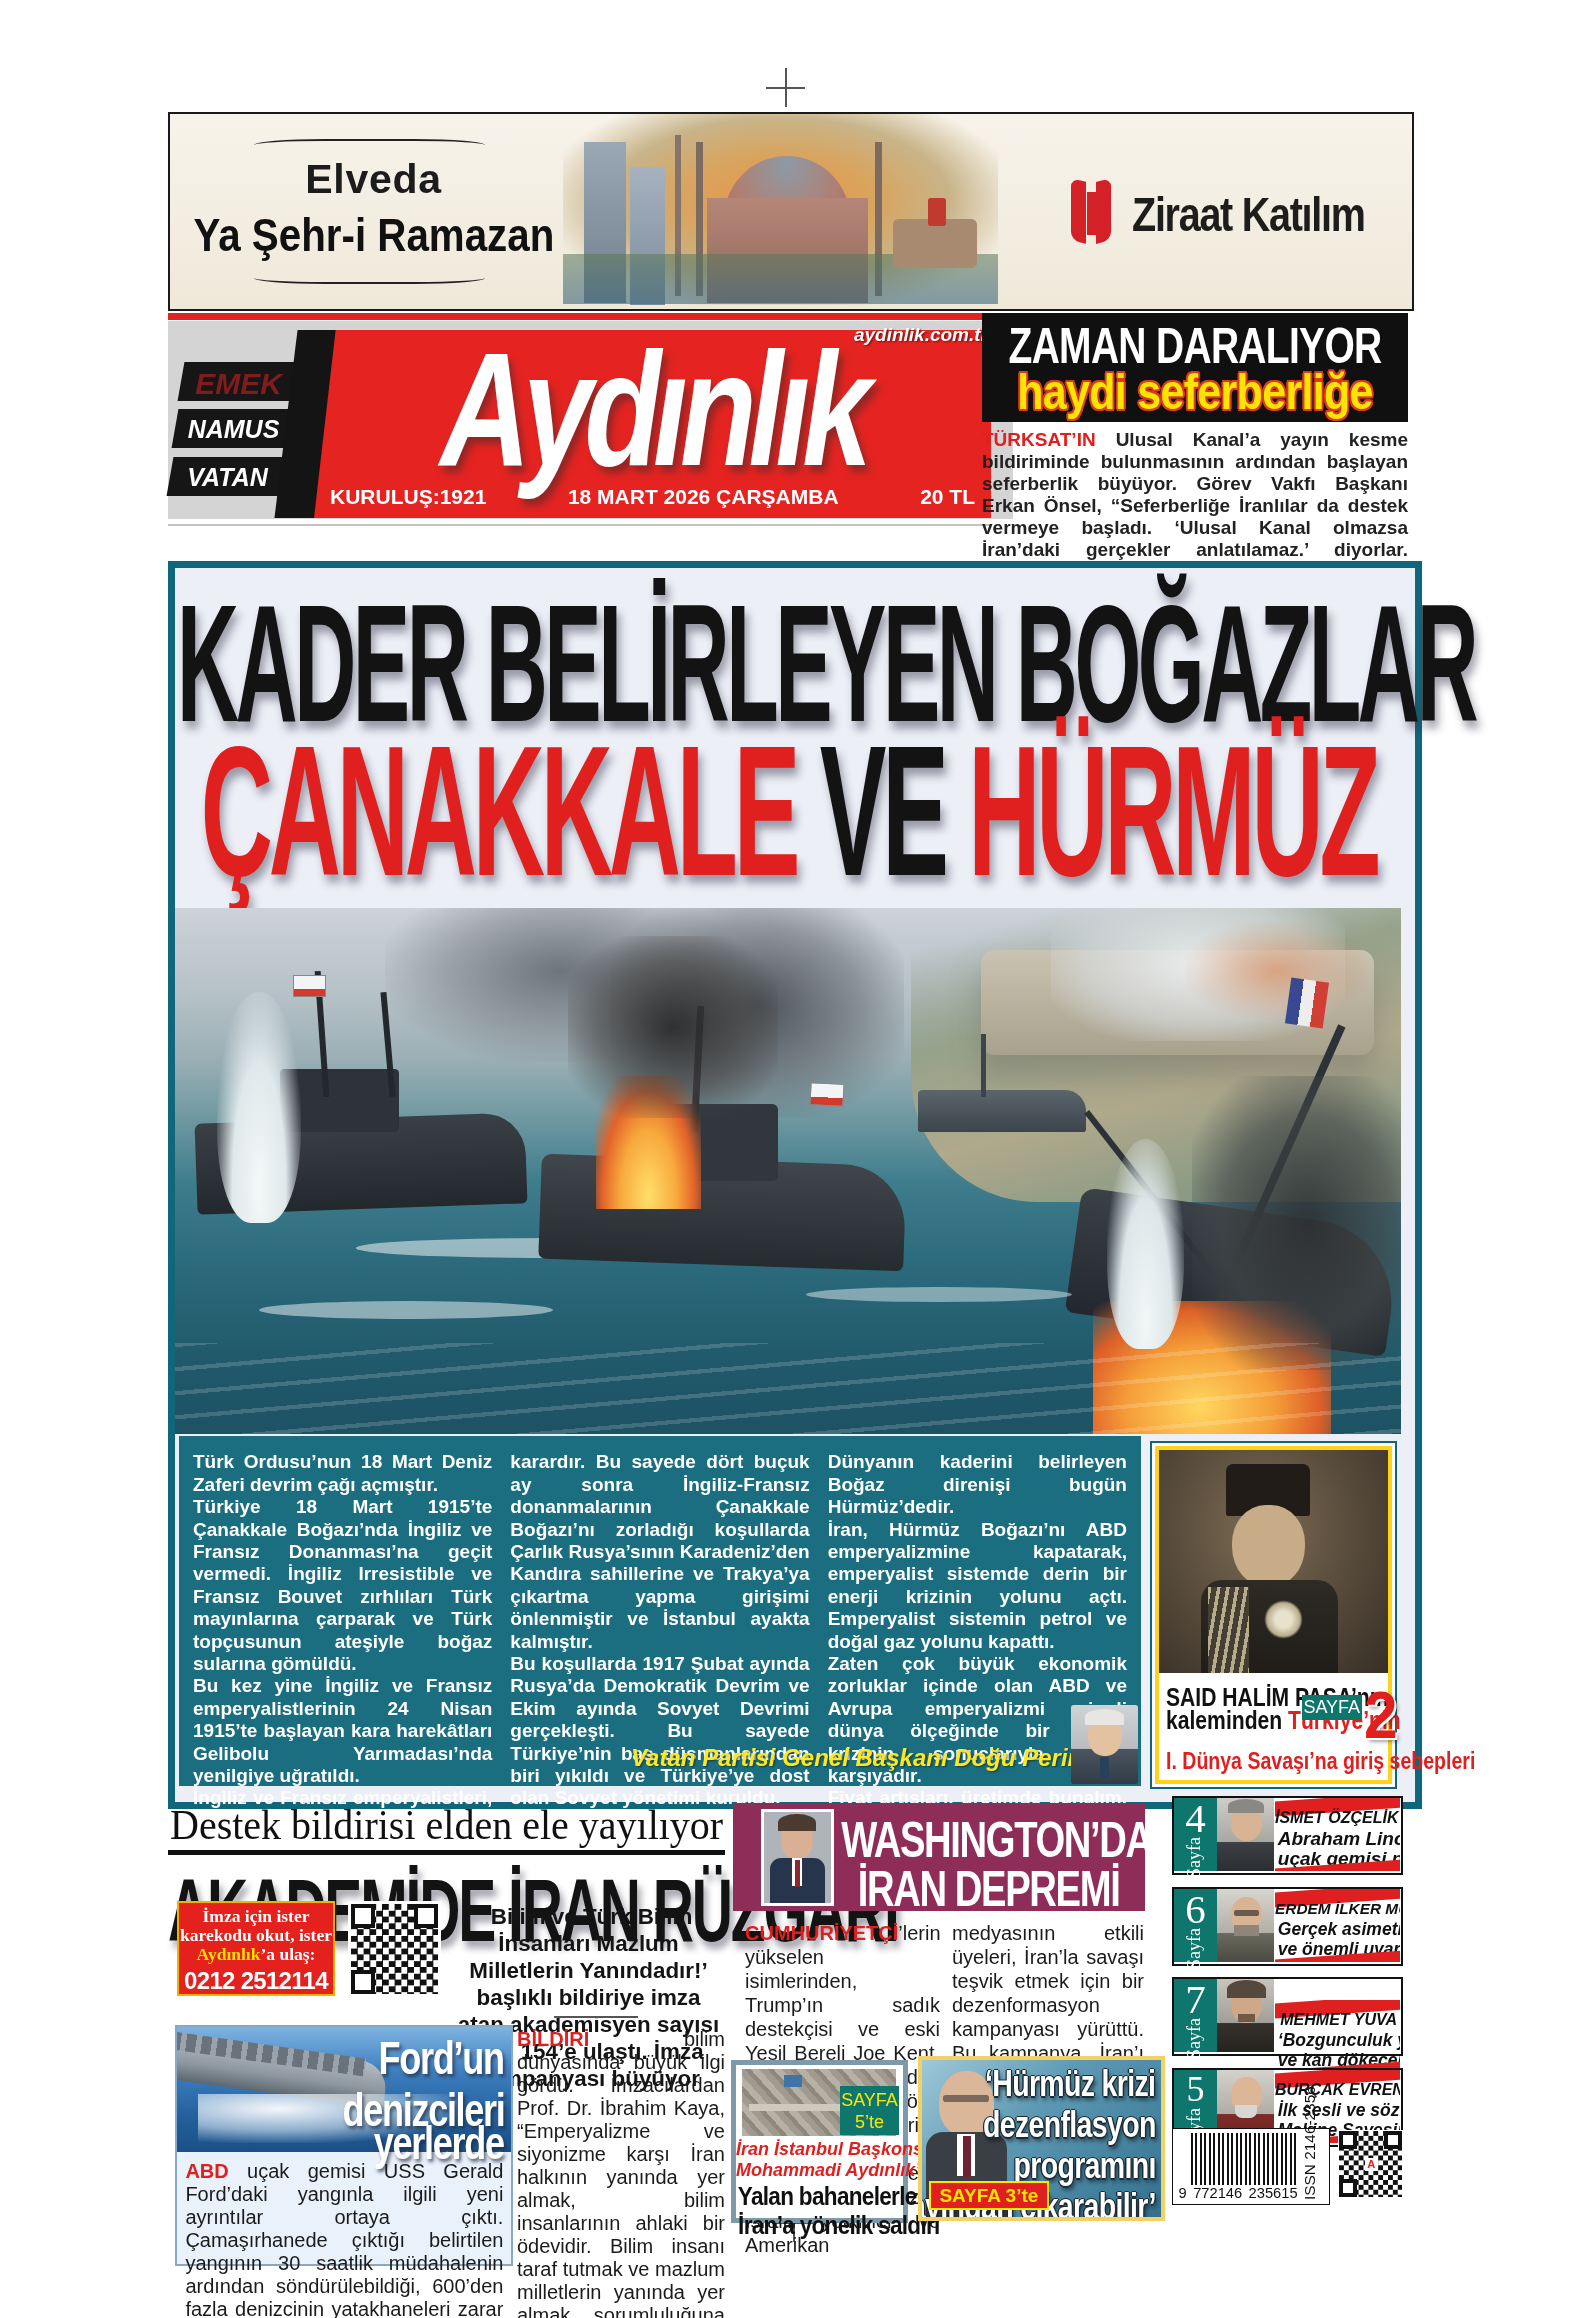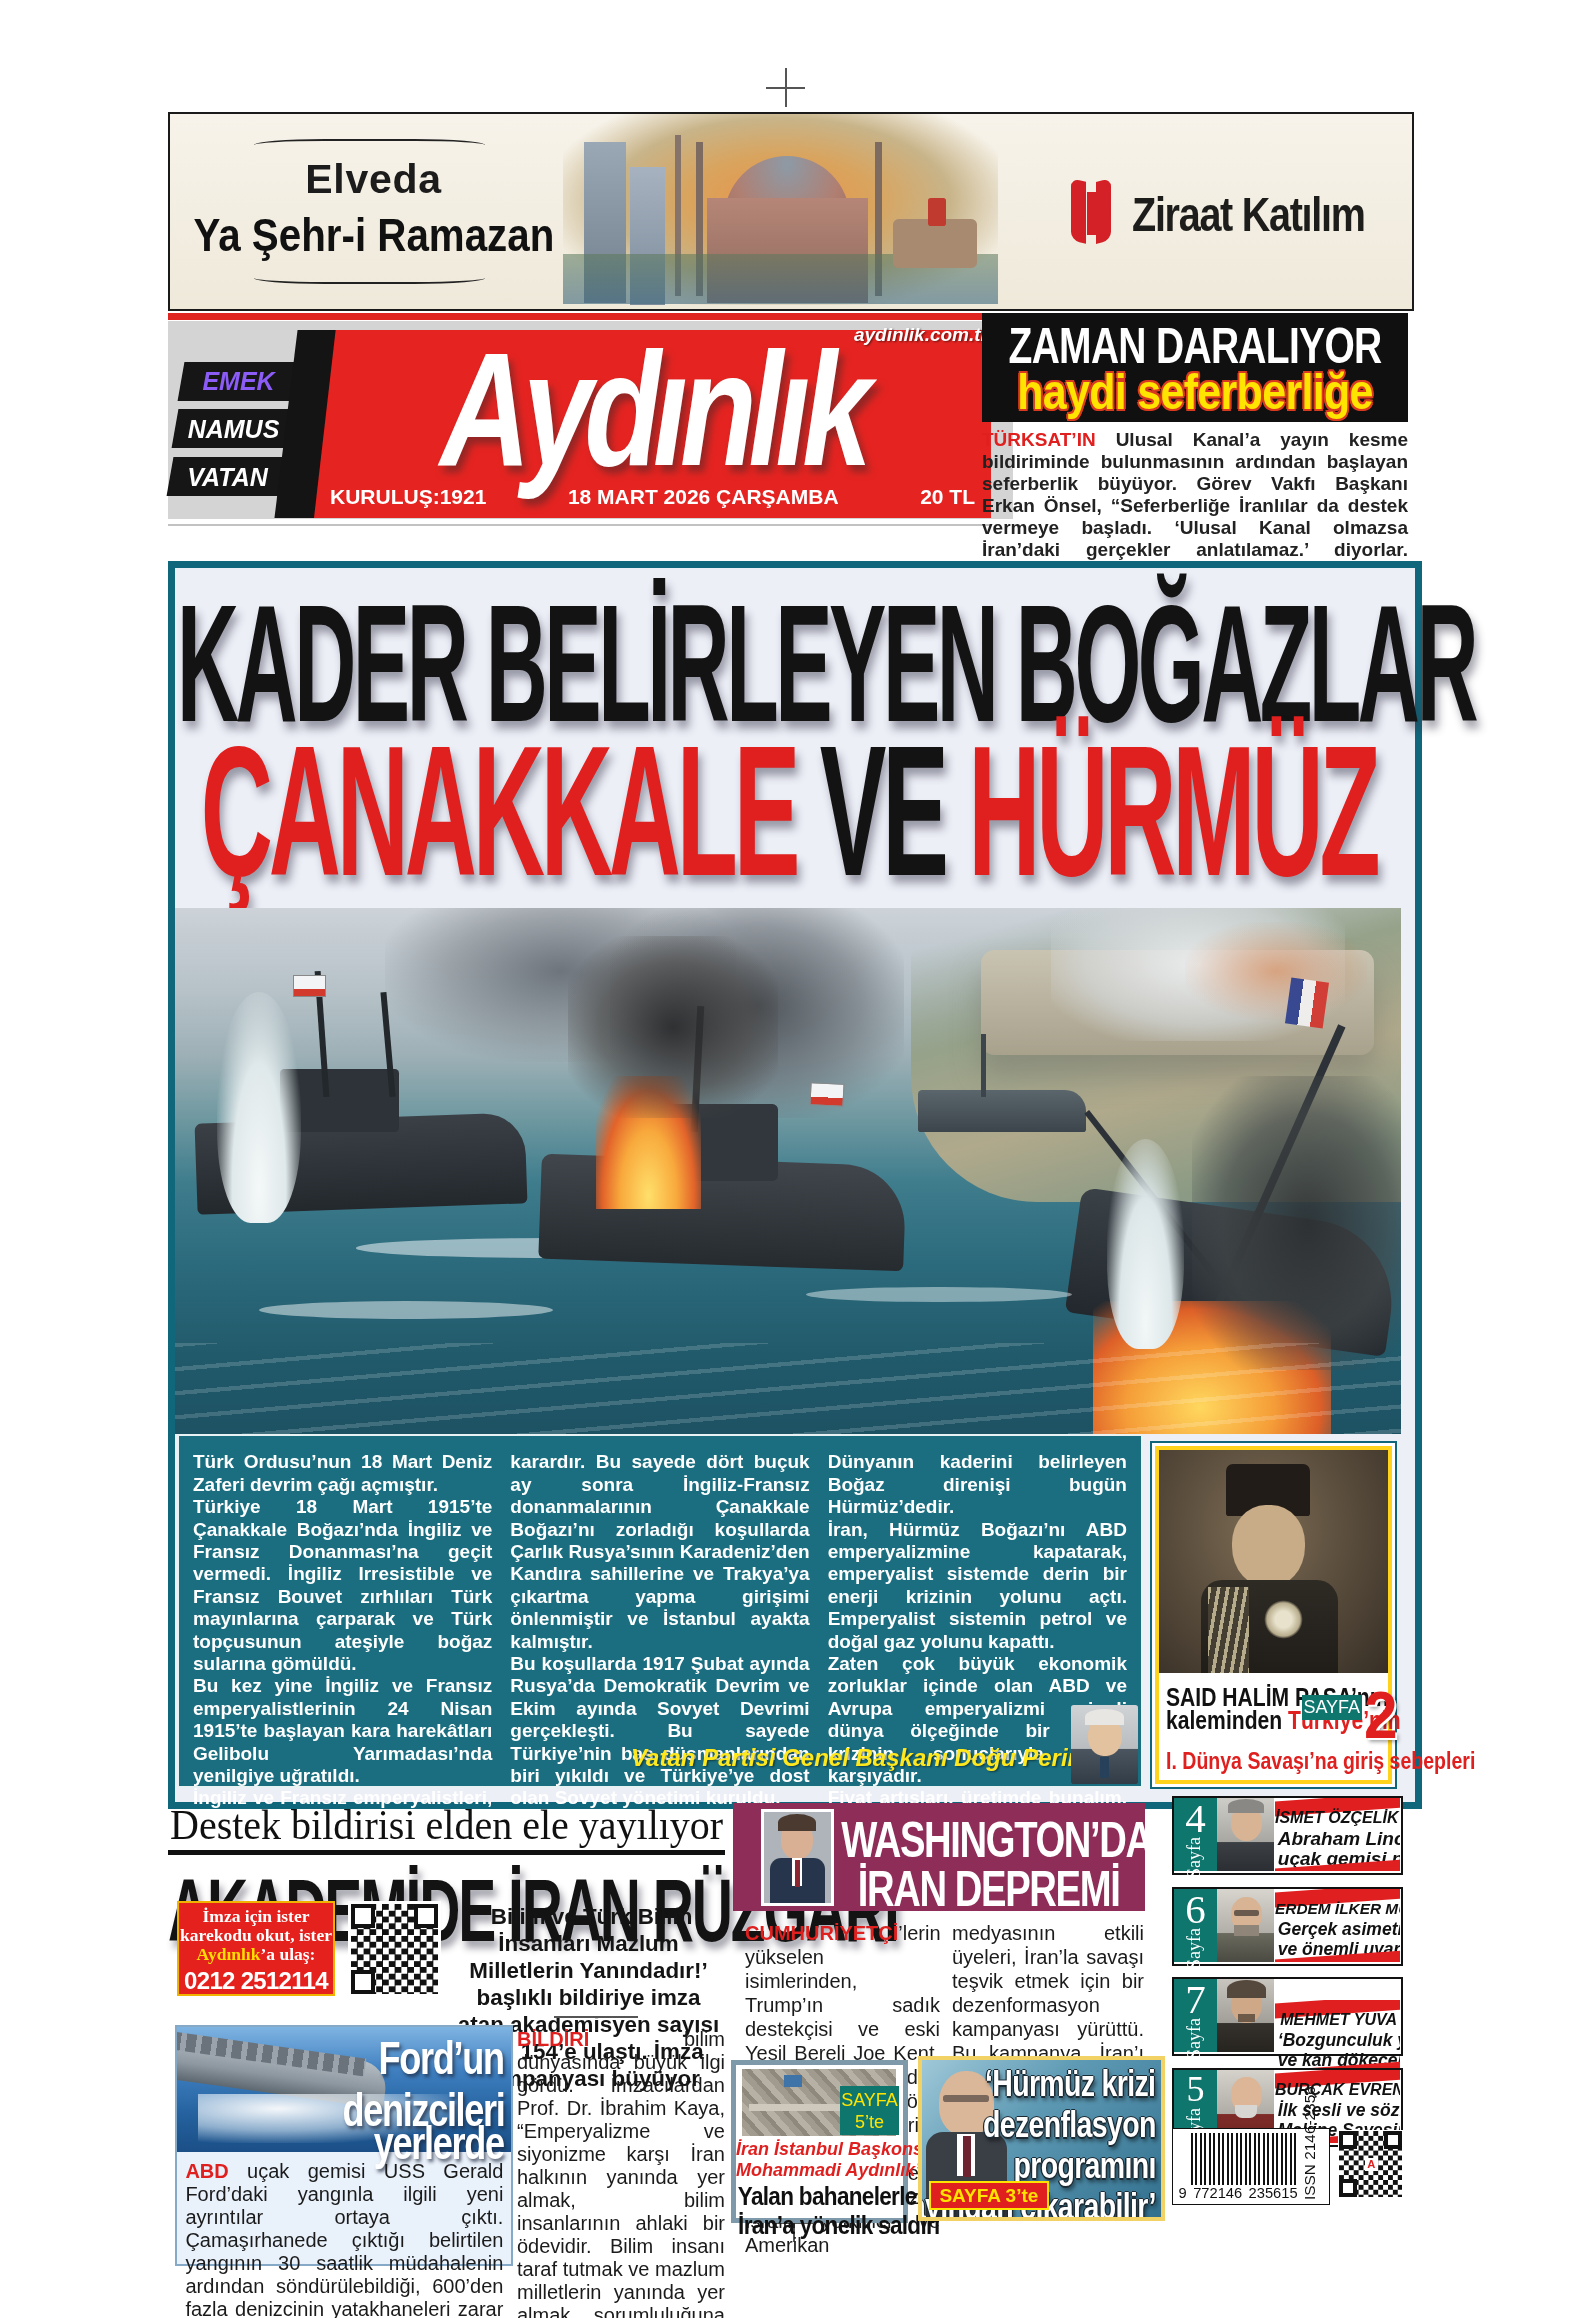--- a/index.html
+++ b/index.html
@@ -61,21 +61,21 @@
       </div>
       <div class="abs nw" style="left:65px;top:12.6px;font-size:43px;font-weight:bold;color:#1d1d1b;letter-spacing:-1.4px;"><span class="condL" style="transform:scale(.92,1.12);">Ziraat Katılım</span></div>
     </div>
   </div>
 
   <div class="abs" style="left:168px;top:313px;width:823px;height:7px;background:#e02420;"></div>
   <div class="abs" style="left:168px;top:321px;width:845px;height:198px;background:#d4d4d4;"></div>
   <div class="abs" style="left:168px;top:524px;width:823px;height:2.1px;background:#c2c2c2;"></div>
 
   <div class="abs" style="left:181px;top:362px;width:116px;height:39px;background:#161616;transform:skewX(-10deg);"></div>
-  <div class="abs nw" style="left:186px;top:367px;width:105px;text-align:center;font-size:25px;font-weight:bold;font-style:italic;color:#8b5cf6;">EMEK</div>
+  <div class="abs nw" style="left:186px;top:367px;width:105px;text-align:center;font-size:30px;font-weight:bold;font-style:italic;color:#7f1d1d;">EMEK</div>
   <div class="abs" style="left:175px;top:409px;width:116px;height:39px;background:#161616;transform:skewX(-10deg);"></div>
   <div class="abs nw" style="left:181px;top:415px;width:105px;text-align:center;font-size:25px;font-weight:bold;font-style:italic;color:#fff;">NAMUS</div>
   <div class="abs" style="left:170px;top:457px;width:116px;height:39px;background:#161616;transform:skewX(-10deg);"></div>
   <div class="abs nw" style="left:175px;top:463px;width:105px;text-align:center;font-size:25px;font-weight:bold;font-style:italic;color:#fff;">VATAN</div>
 
   <div class="abs" style="left:286px;top:330px;width:49px;height:188px;background:#141414;transform:skewX(-7deg);"></div>
   <div class="abs" style="left:314px;top:330px;width:677px;height:188px;background:#e52421;clip-path:polygon(3.2% 0,100% 0,100% 100%,0 100%);"></div>
   <div class="abs nw" style="left:314px;top:317px;width:677px;text-align:center;">
     <span class="cond" style="font-size:132px;font-weight:bold;font-style:italic;color:#fff;letter-spacing:-8.4px;transform:scale(.95,1.22);text-shadow:4.9px 6.3px 7px rgba(80,40,40,.55);">Aydınlık</span>
   </div>

